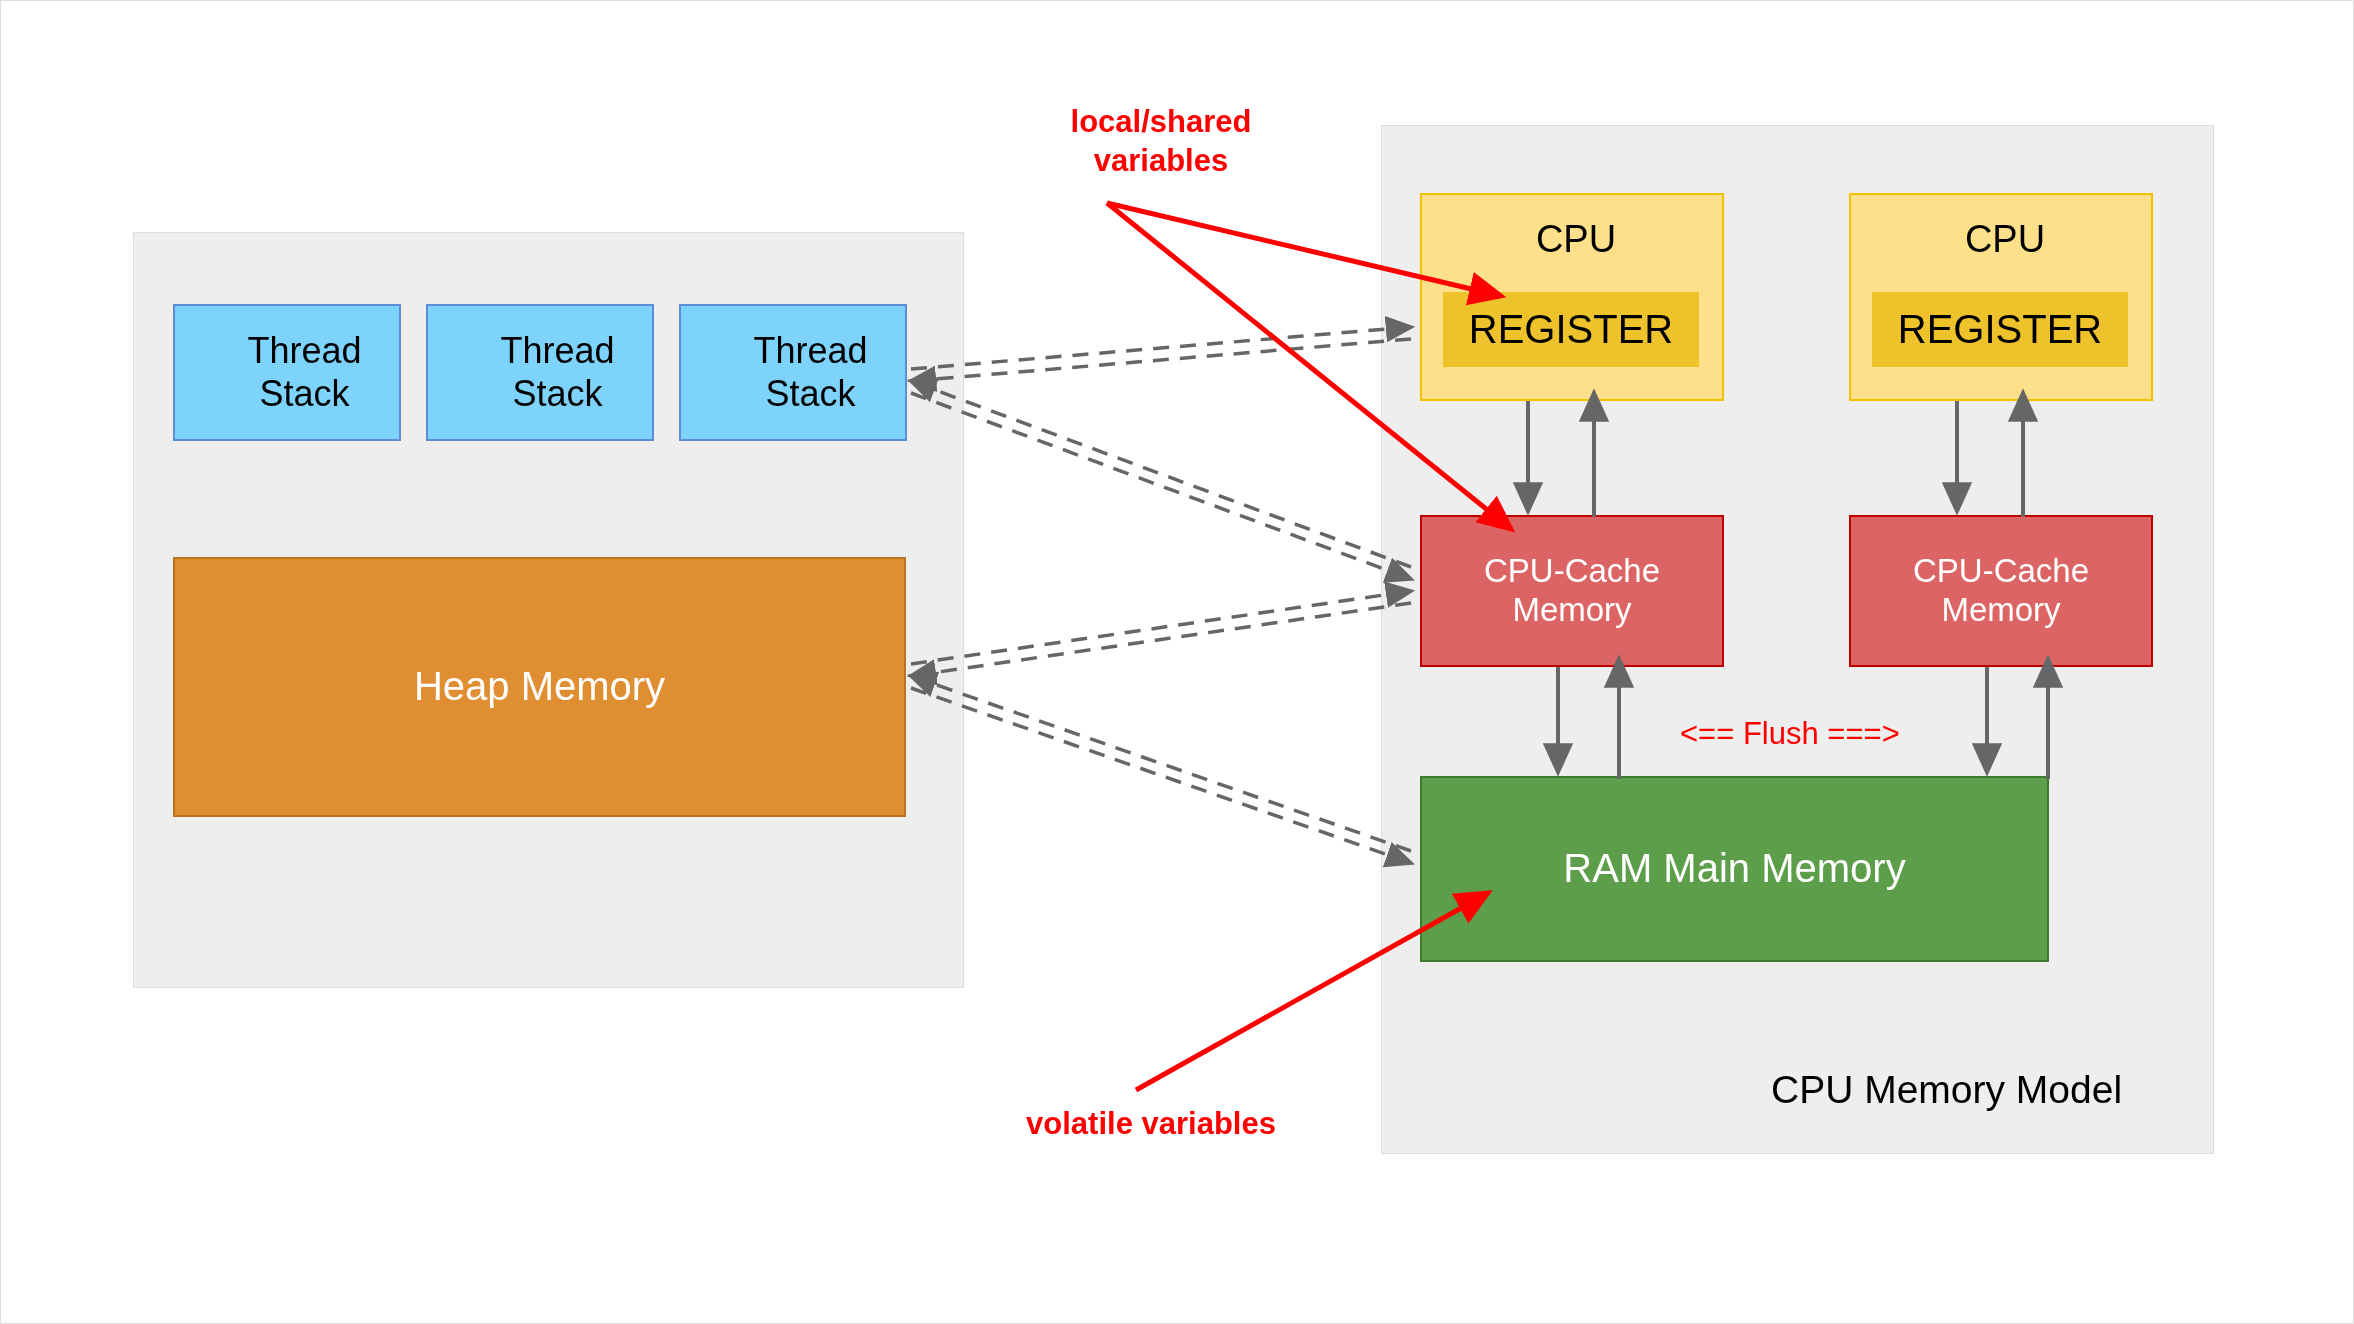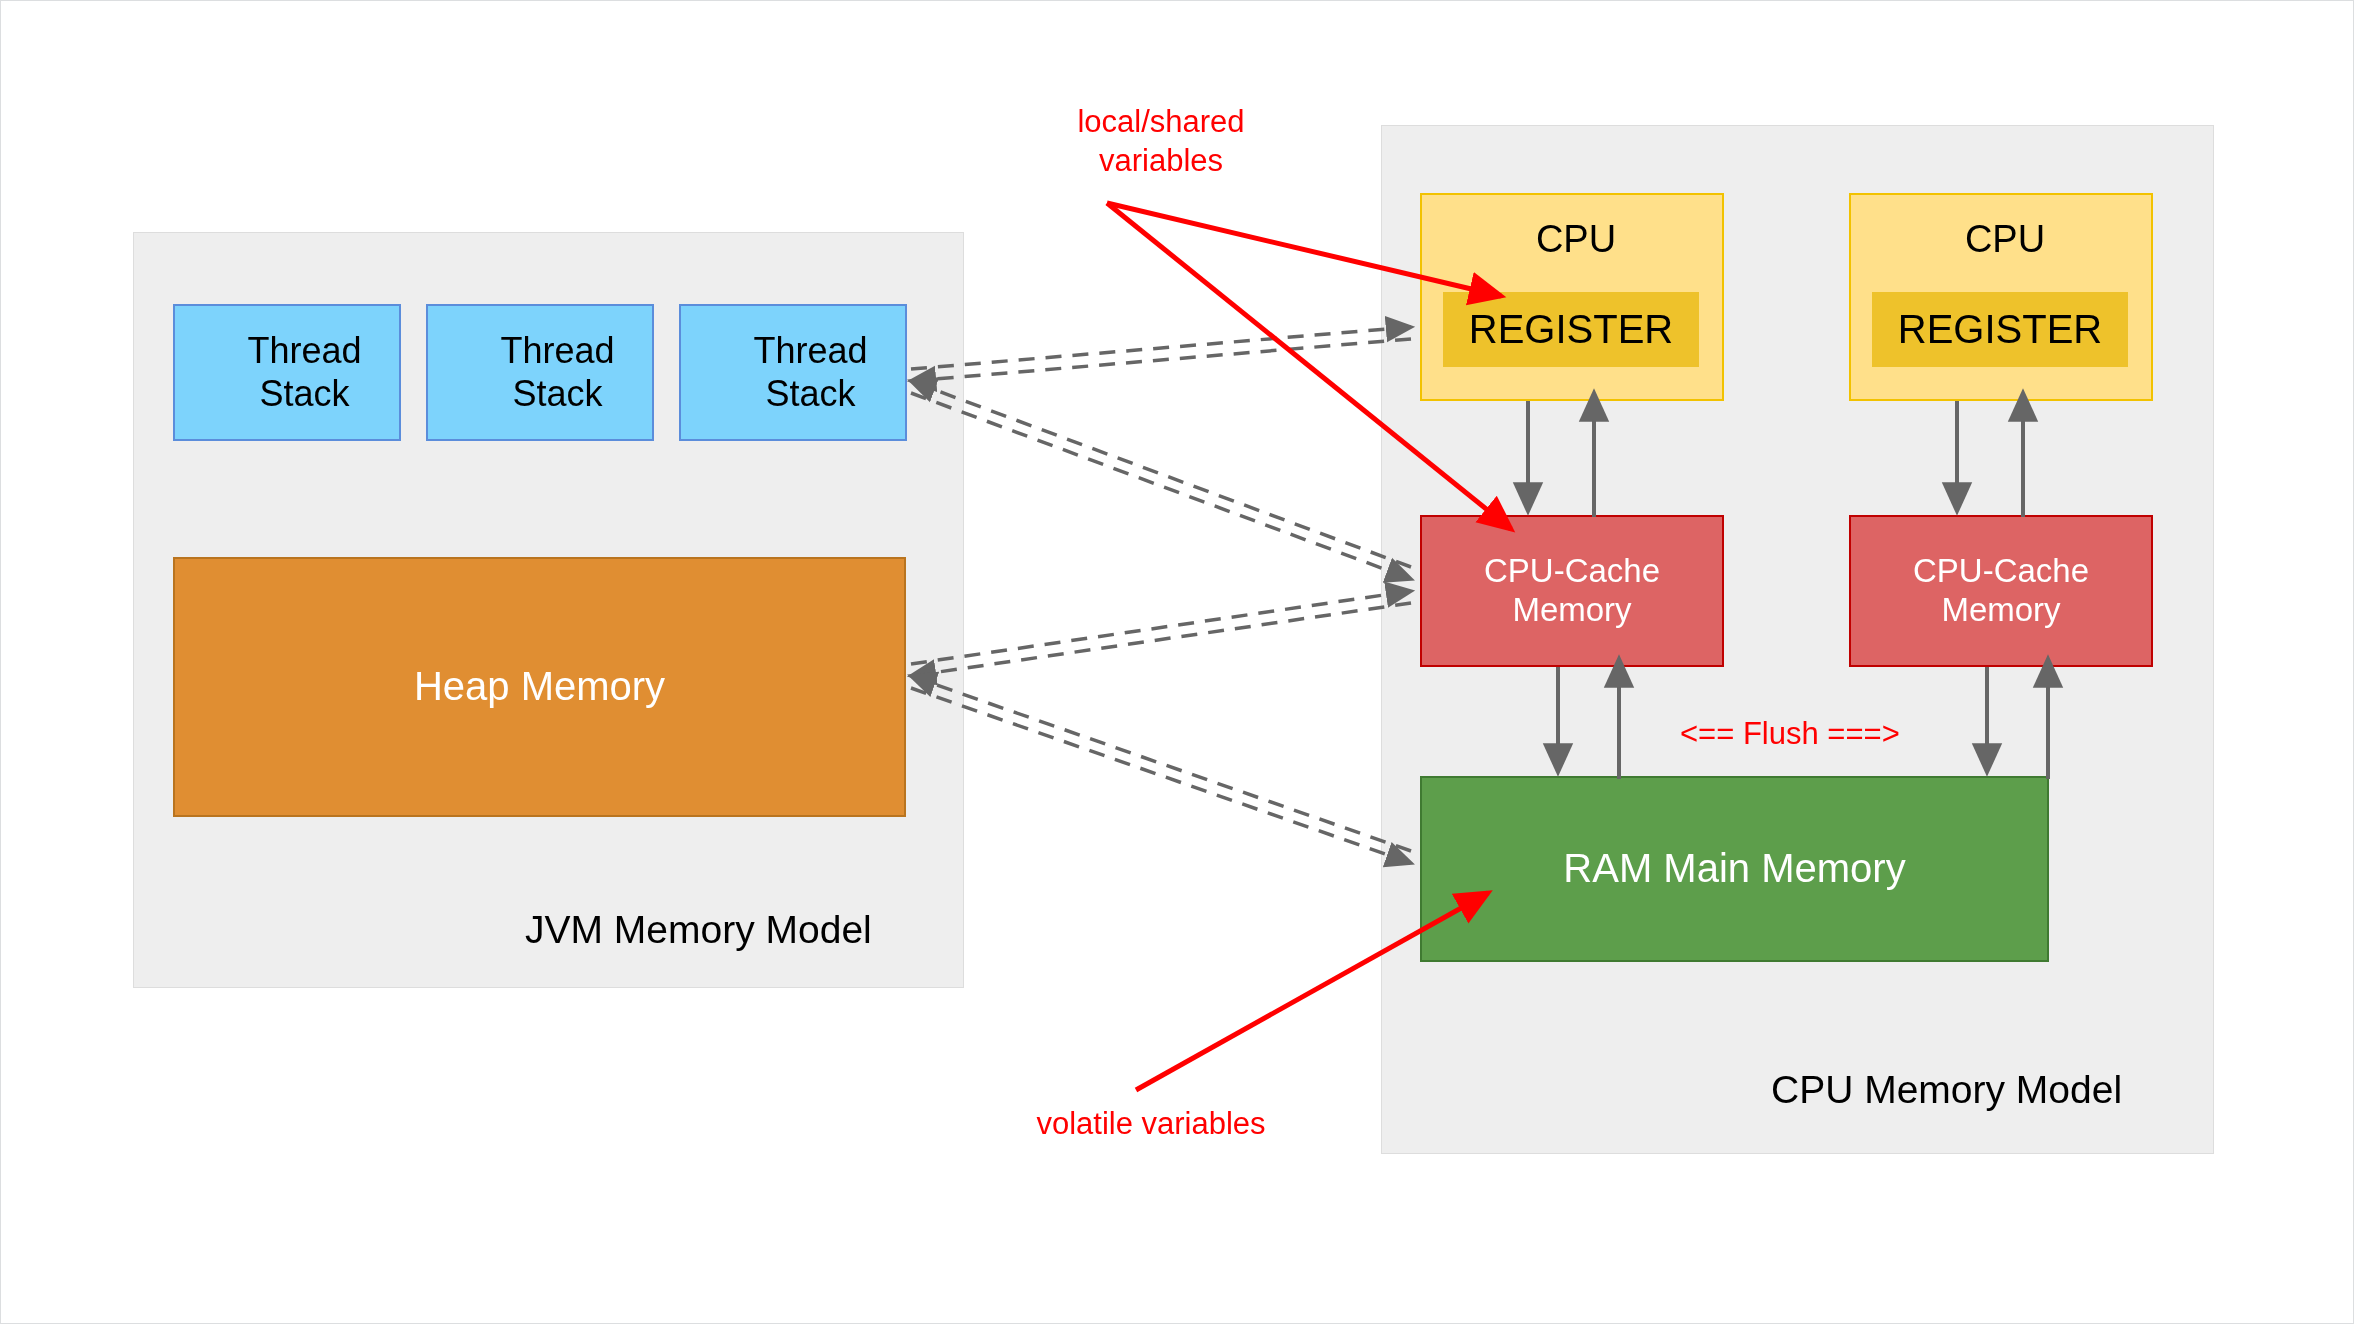--- a/index.html
+++ b/index.html
@@ -13,21 +13,21 @@
   .thread-box{background:#7dd3fc;border:2px solid #5b8ddb;color:#000;font-size:36px;padding-left:35px;}
   .heap-box{background:#e08e32;border:2px solid #b9741f;color:#ffffff;font-size:40px;}
   .cpu-box{background:#ffe08a;border:2px solid #f2c200;color:#000;font-size:38px;
            display:block;}
   .cpu-label{position:absolute;left:8px;right:0;top:22px;text-align:center;font-size:38px;color:#000;}
   .register-box{position:absolute;background:#eec22b;color:#000;font-size:40px;
                 display:flex;align-items:center;justify-content:center;}
   .cache-box{background:#dd6464;border:2px solid #c00000;color:#ffffff;font-size:33px;}
   .ram-box{background:#5d9e4b;border:2px solid #3f7a31;color:#ffffff;font-size:40px;}
   .ann{position:absolute;color:#ff0000;font-size:31px;text-align:center;line-height:1.25;
-       white-space:pre;}
+       white-space:pre;font-weight:bold;}
   .flush{position:absolute;color:#ff0000;font-size:31px;white-space:nowrap;}
   svg.overlay{position:absolute;left:0;top:0;width:2354px;height:1324px;pointer-events:none;}
 </style>
 </head>
 <body>
 
 <div id="canvas">
 
   <div class="panel" style="left:132px;top:231px;width:831px;height:756px;"></div>
 
@@ -41,21 +41,20 @@
   </div>
   <div class="box thread-box" style="left:678px;top:303px;width:228px;height:137px;">
     <span style="white-space:pre-line;">Thread
 Stack</span>
   </div>
 
   <div class="box heap-box" style="left:172px;top:556px;width:733px;height:260px;">
     <span>Heap Memory</span>
   </div>
 
-  <div class="panel-title" style="left:524px;top:907px;">JVM Memory Model</div>
 
   <div class="panel" style="left:1380px;top:124px;width:833px;height:1029px;"></div>
 
   <div class="box cpu-box" style="left:1419px;top:192px;width:304px;height:208px;">
     <div class="cpu-label">CPU</div>
     <div class="register-box" style="left:21px;right:23px;top:97px;height:75px;">
       <span>REGISTER</span>
     </div>
   </div>
 

